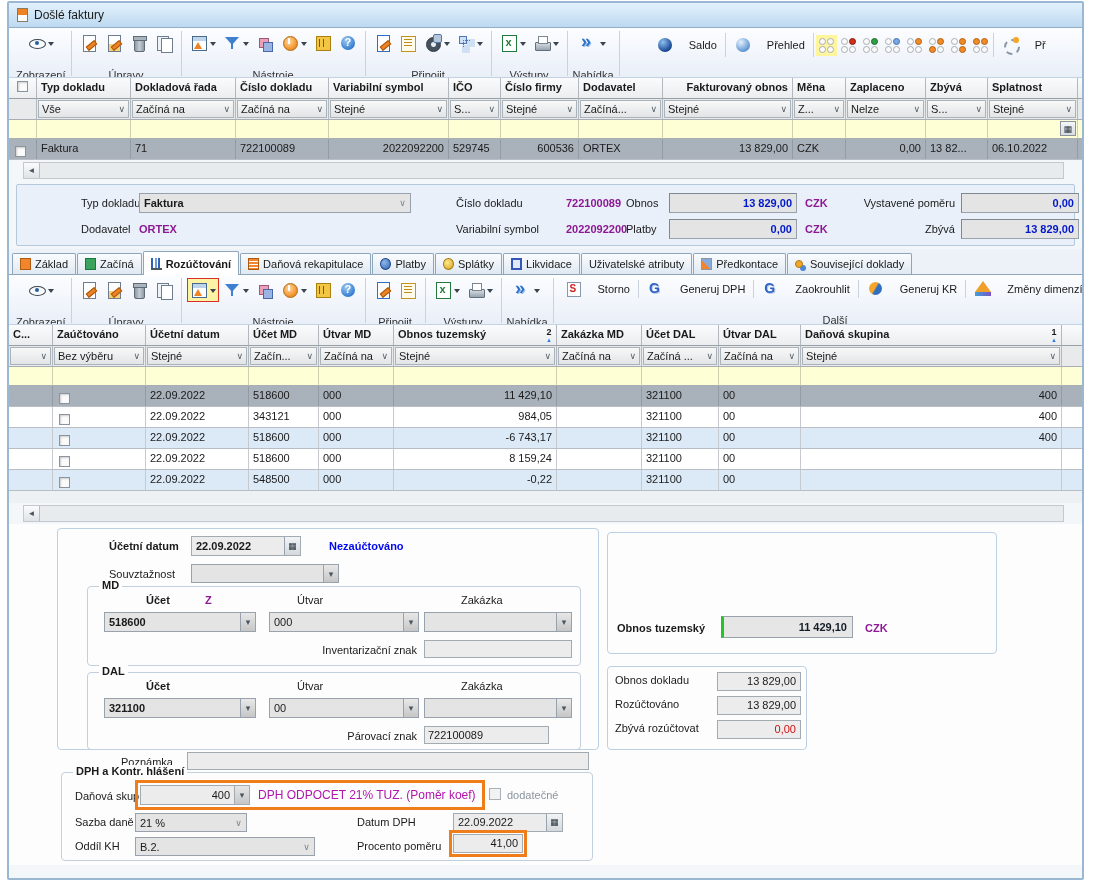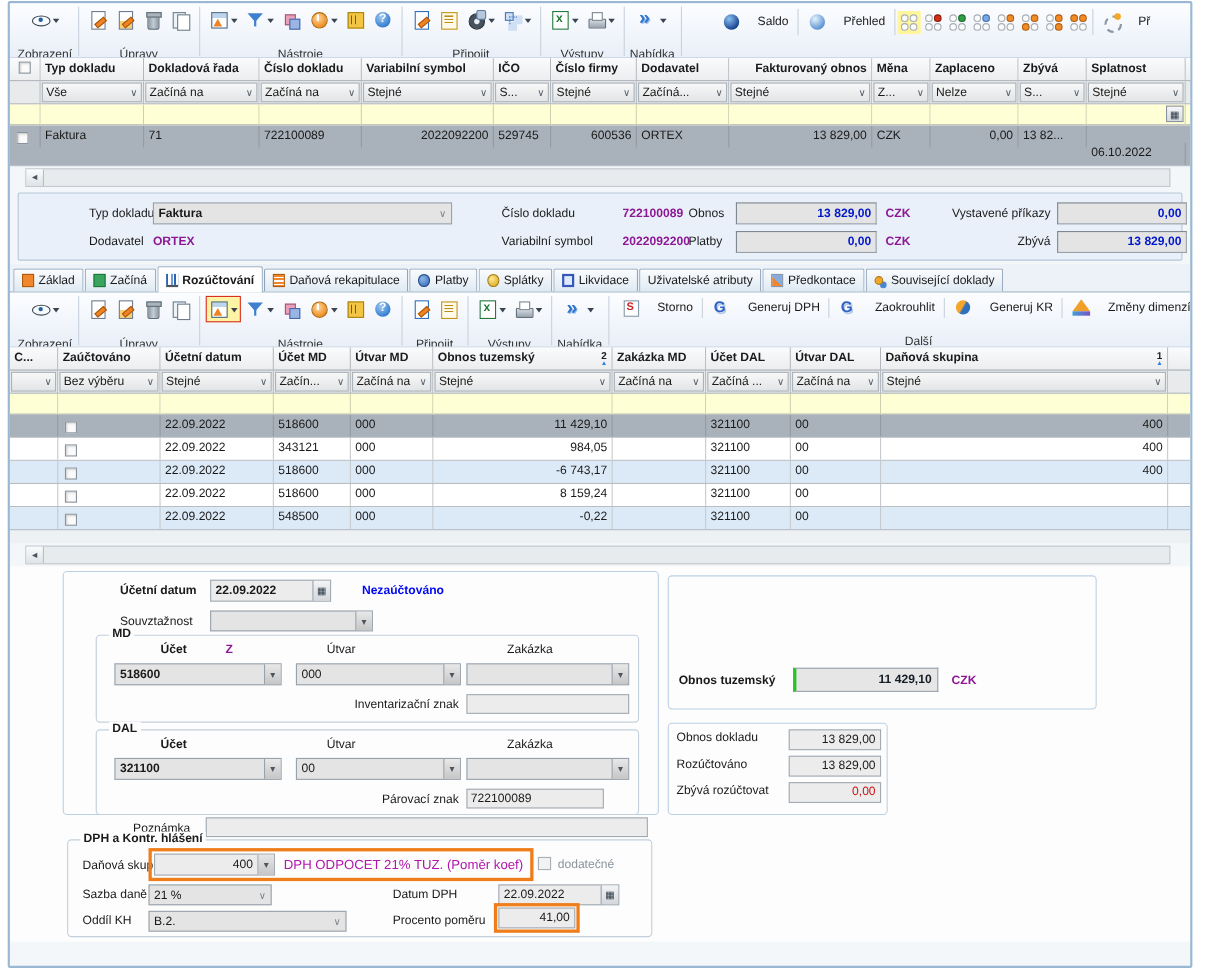--- a/index.html
+++ b/index.html
@@ -136,20 +136,24 @@
 .fld400 .v{flex:1;text-align:right;padding-right:4px;line-height:18px;}
 .fld400 .cbtn{width:15px;background:linear-gradient(#e6e6e6,#c6c6c6);border-left:1px solid #a2aab2;text-align:center;font-size:9px;line-height:18px;color:#4a5560;flex:none;}
 .dphtext{color:#b016ac;font-size:12px;white-space:nowrap;}
 .obox2{position:absolute;border:3px solid #ee7d1a;padding:1px;}
 .obox2 .fldv{width:70px;height:19px;background:#ececec;border:1px solid #a2aab2;text-align:right;line-height:17px;padding-right:4px;}
 </style>
 </head>
 <body>
 
 <div class="window">
+  <div class="titlebar">
+    <span class="title-icon"></span>
+    <span>Došlé faktury</span>
+  </div>
 
   <div class="toolbar" id="toolbar1">
       <div class="tb-group">
         <div class="tb-icons">
           <span class="tb-btn">
             <span class="ic ic-eye"></span>
             <span class="dd"></span>
           </span>
         </div>
         <div class="tb-label">Zobrazení</div>
@@ -450,21 +454,21 @@
         <div class="dcell" style="width: 105px;">71</div>
         <div class="dcell" style="width: 93px;">722100089</div>
         <div class="dcell" style="width: 120px; text-align: right;">2022092200</div>
         <div class="dcell" style="width: 52px;">529745</div>
         <div class="dcell" style="width: 78px; text-align: right;">600536</div>
         <div class="dcell" style="width: 84px;">ORTEX</div>
         <div class="dcell" style="width: 130px; text-align: right;">13 829,00</div>
         <div class="dcell" style="width: 53px;">CZK</div>
         <div class="dcell" style="width: 80px; text-align: right;">0,00</div>
         <div class="dcell" style="width: 62px;">13 82...</div>
-        <div class="dcell" style="width: 90px; margin-top: 16px;">06.10.2022</div>
+        <div class="dcell" style="width: 90px;">06.10.2022</div>
         <div class="dcell" style="flex: 1 1 0%; border-right: none;"></div>
       </div>
     </div>
   <div class="hscroll">
       <span class="sbtn">◄</span>
     </div>
 
   <div class="detail-panel">
     <span class="lbl" style="left:64px;top:12px">Typ dokladu</span>
     <div class="combo" style="left:122px;top:8px;width:272px">
@@ -476,21 +480,21 @@
     <span class="lbl" style="left:439px;top:12px">Číslo dokladu</span>
     <span class="purpleb" style="left:549px;top:12px">722100089</span>
     <span class="lbl" style="left:439px;top:38px">Variabilní symbol</span>
     <span class="purpleb" style="left:549px;top:38px">2022092200</span>
     <span class="lbl" style="left:609px;top:12px">Obnos</span>
     <div class="dfld" style="left:652px;top:8px;width:128px"><span>13 829,00</span></div>
     <span class="purpleb" style="left:788px;top:12px">CZK</span>
     <span class="lbl" style="left:609px;top:38px">Platby</span>
     <div class="dfld" style="left:652px;top:34px;width:128px"><span>0,00</span></div>
     <span class="purpleb" style="left:788px;top:38px">CZK</span>
-    <span class="lbl ralign" style="left:800px;top:12px;width:138px">Vystavené příkazy</span>
+    <span class="lbl ralign" style="left:800px;top:12px;width:138px">Vystavené poměru</span>
     <div class="dfld" style="left:944px;top:8px;width:118px"><span>0,00</span></div>
     <span class="lbl ralign" style="left:800px;top:38px;width:138px">Zbývá</span>
     <div class="dfld" style="left:944px;top:34px;width:118px"><span>13 829,00</span></div>
   </div>
 
   <div class="tabs" id="tabs">
       <div class="tab">
         <span class="ti ti-zaklad"></span>
         <span>Základ</span>
       </div>

